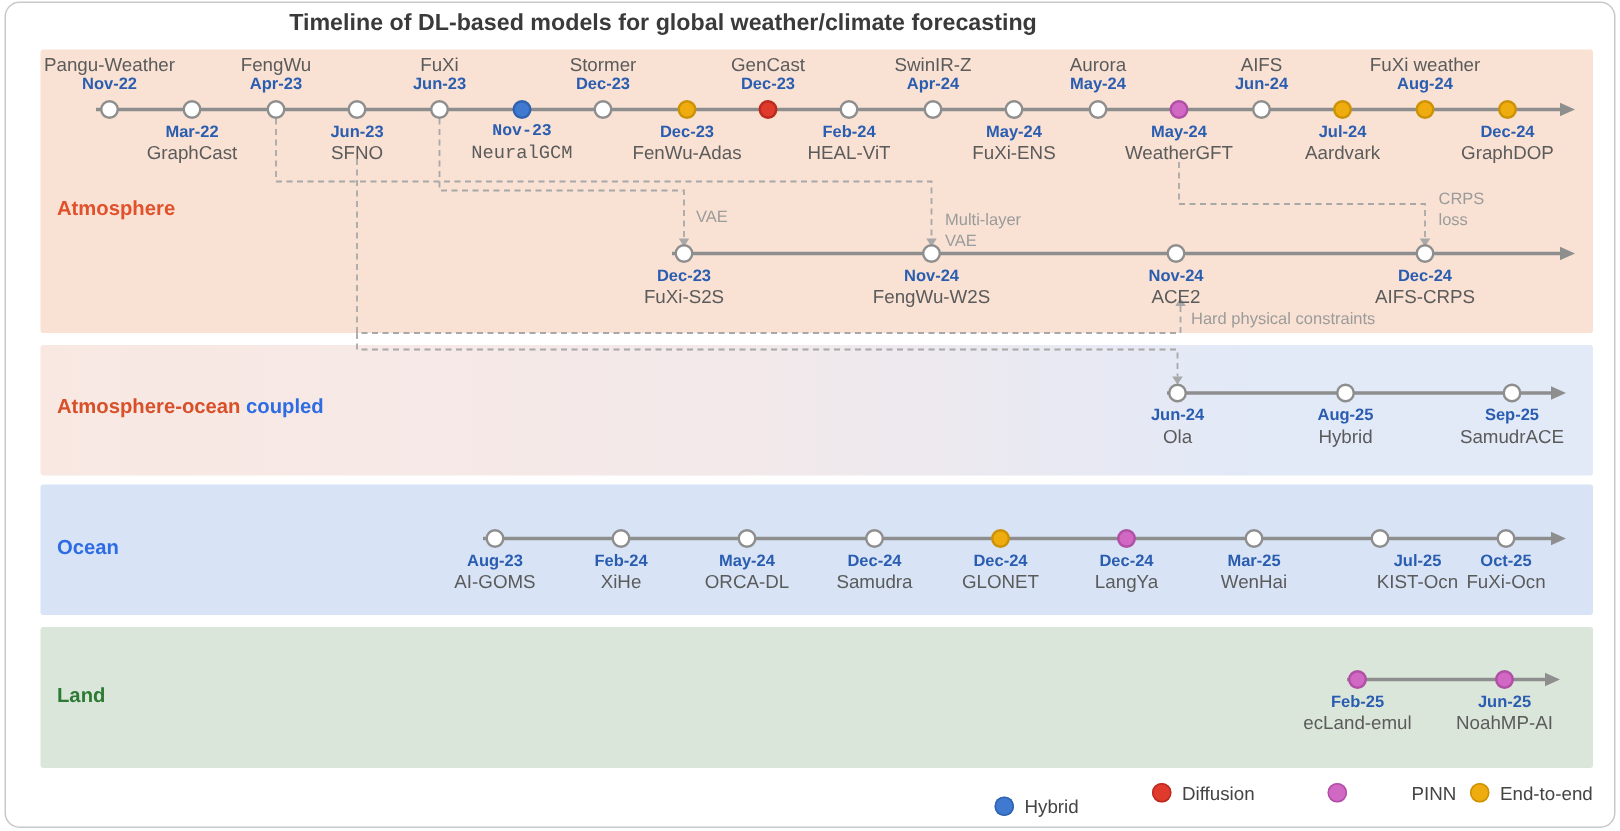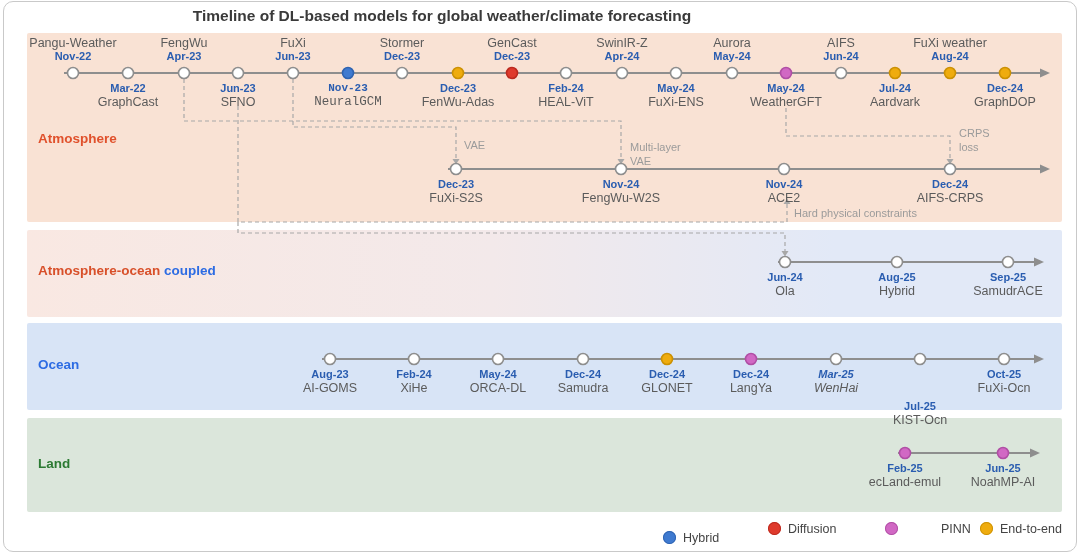--- a/index.html
+++ b/index.html
@@ -208,25 +208,25 @@
         <div class="m-name">Samudra</div>
       </div>
       <div class="item-label" style="left: 602px; top: 368px;">
         <div class="m-date">Dec-24</div>
         <div class="m-name">GLONET</div>
       </div>
       <div class="item-label" style="left: 686px; top: 368px;">
         <div class="m-date">Dec-24</div>
         <div class="m-name">LangYa</div>
       </div>
-      <div class="item-label" style="left: 771px; top: 368px; font-style: italic;">
+      <div class="item-label" style="left: 771px; top: 368px;">
         <div class="m-date">Mar-25</div>
         <div class="m-name">WenHai</div>
       </div>
-      <div class="item-label" style="left: 855px; top: 368px; margin-top: 32px;">
+      <div class="item-label" style="left: 880px; top: 368px;">
         <div class="m-date">Jul-25</div>
         <div class="m-name">KIST-Ocn</div>
       </div>
       <div class="item-label" style="left: 939px; top: 368px;">
         <div class="m-date">Oct-25</div>
         <div class="m-name">FuXi-Ocn</div>
       </div>
       <div class="item-label" style="left: 840px; top: 462px;">
         <div class="m-date">Feb-25</div>
         <div class="m-name">ecLand-emul</div>

